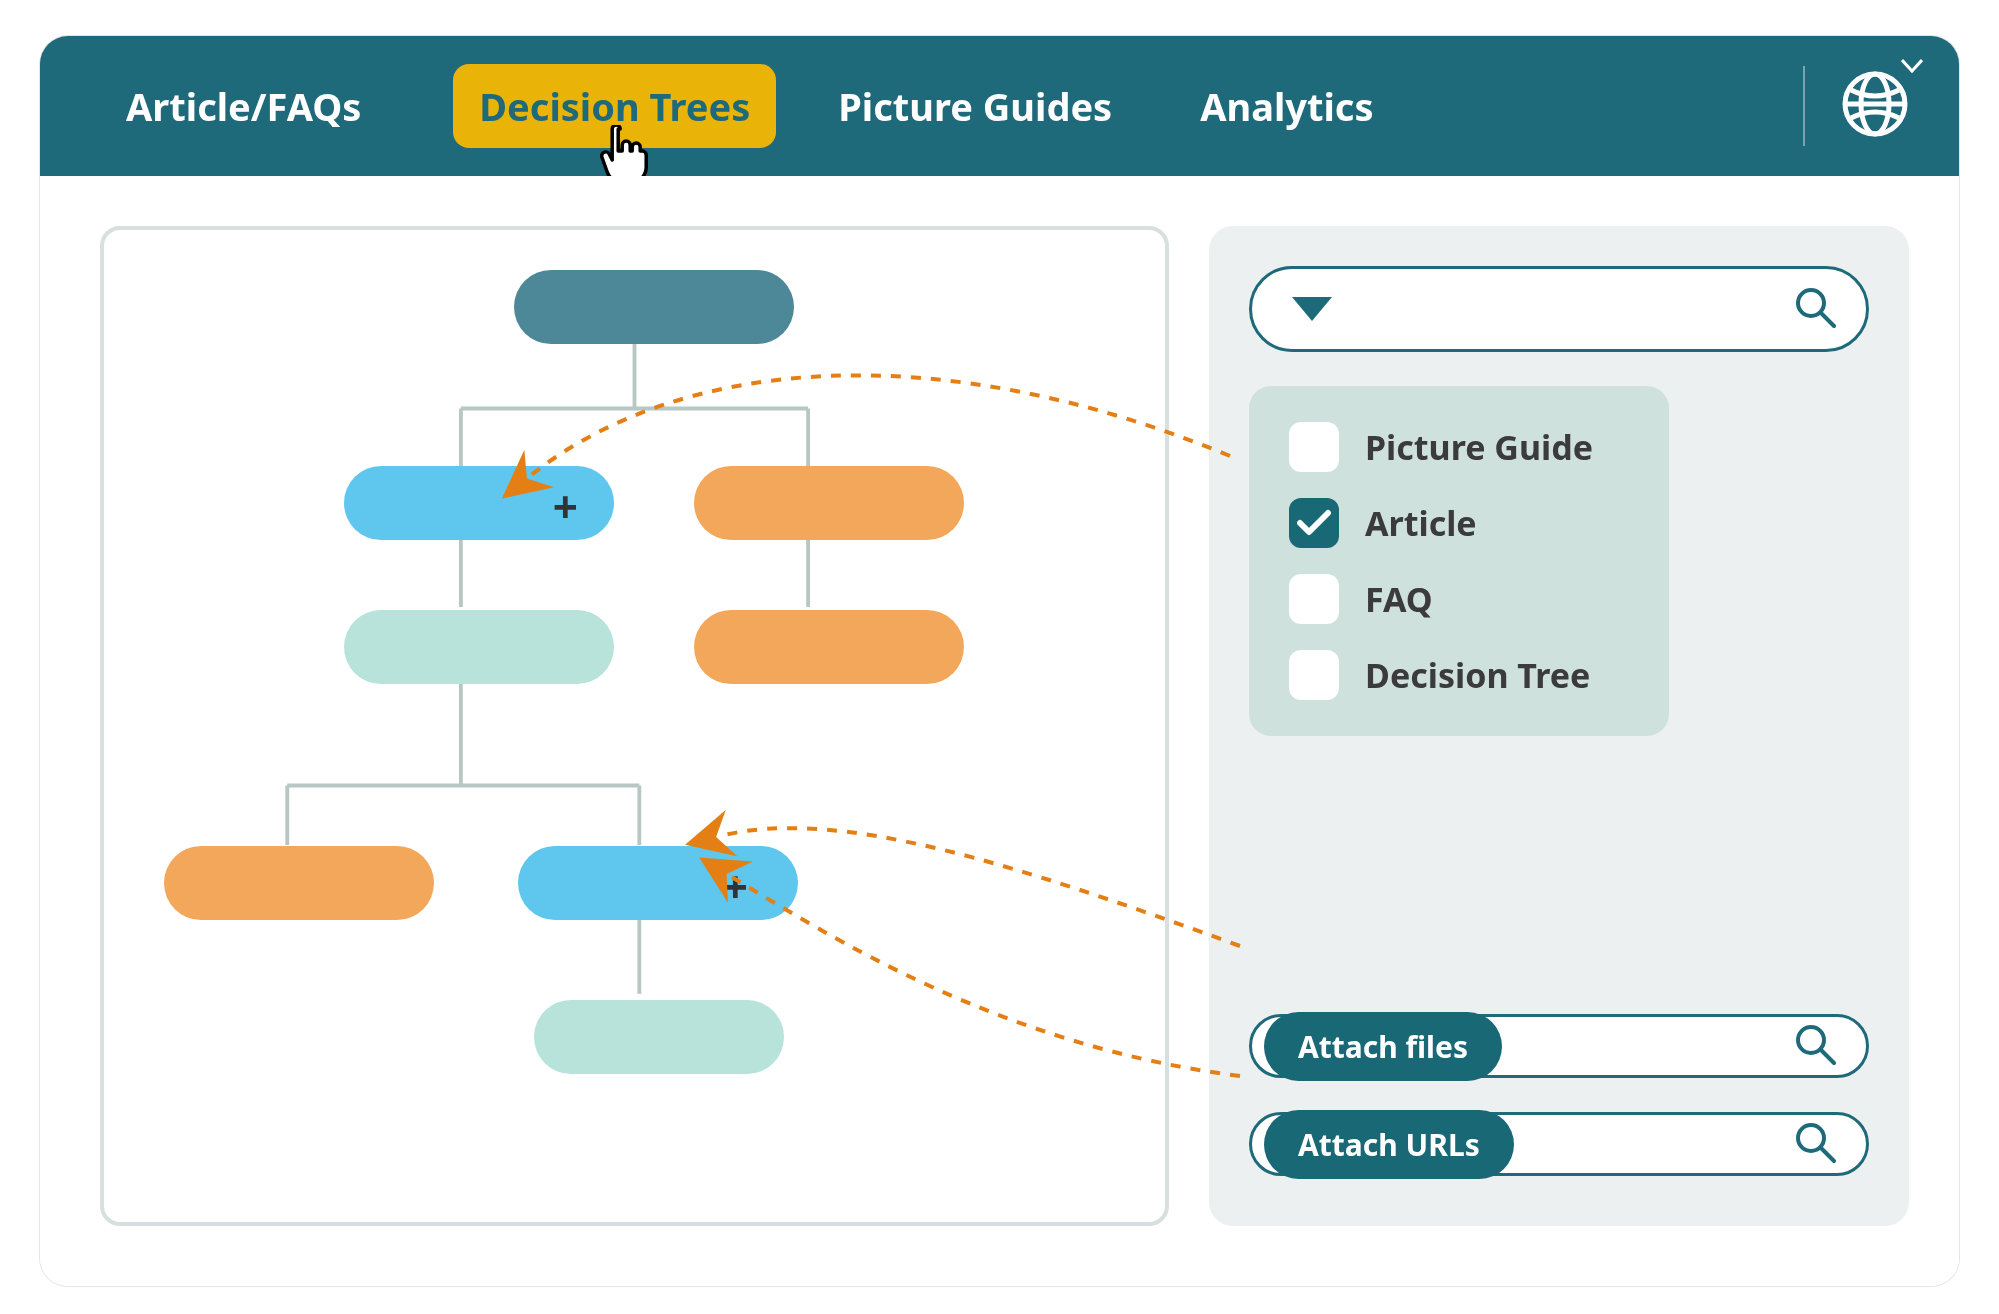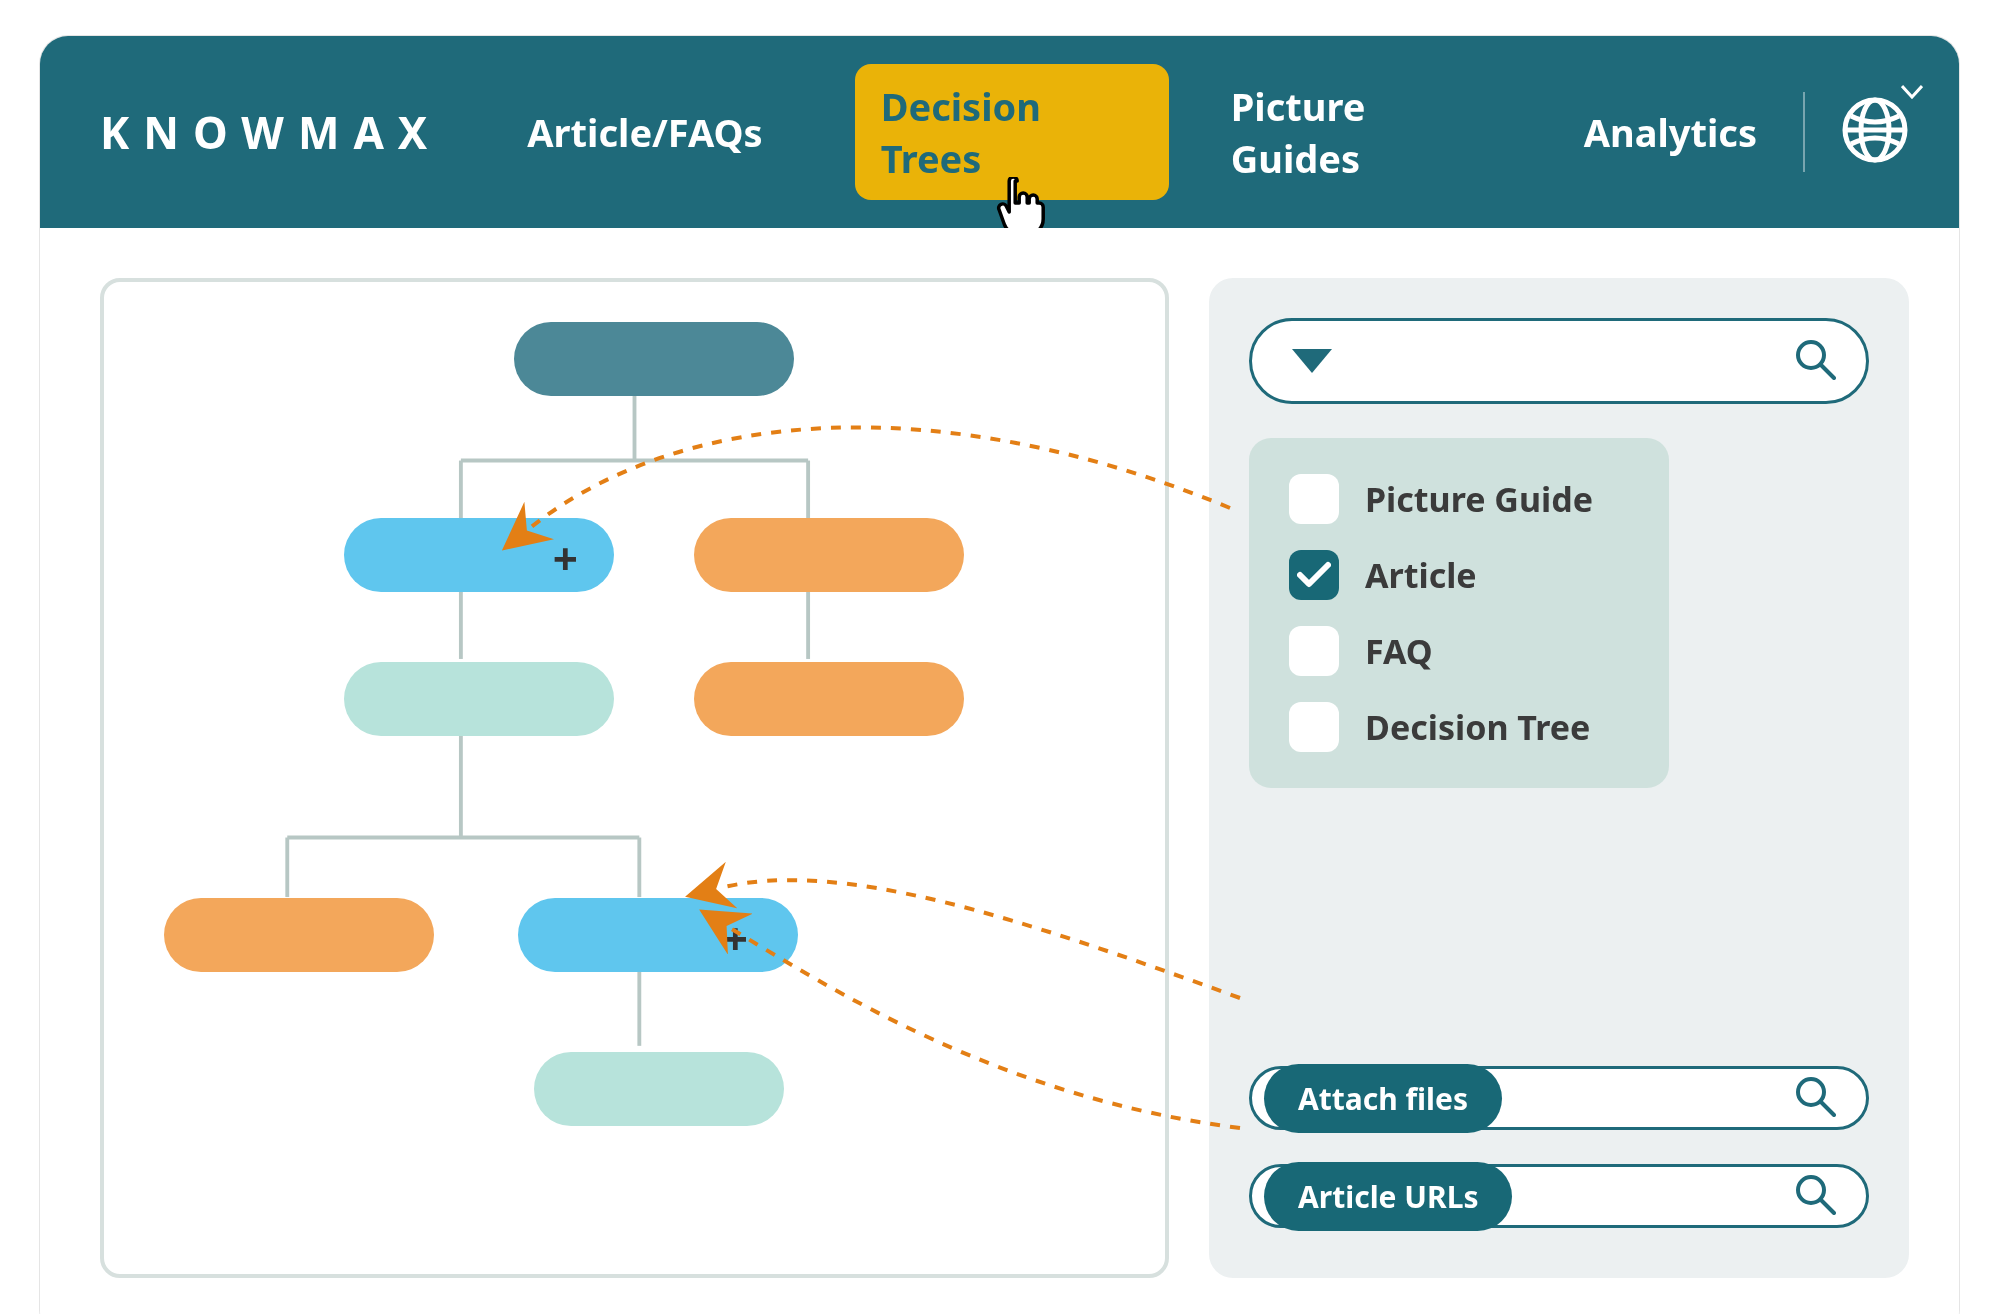--- a/index.html
+++ b/index.html
@@ -210,21 +210,20 @@
     height:1200px;
     pointer-events:none;
   }
 </style>
 </head>
 <body>
 
 <div class="app">
 
   <div class="header">
-    <div class="logo">KNOWMAX</div>
     <div class="nav">
       <div class="nav-item">Article/FAQs</div>
       <div class="nav-item active">
         <span>Decision Trees</span>
         <span class="cursor-hand">
           <svg width="56" height="64" viewBox="0 0 56 64">
             <path d="M20 4 v22 h4 v-6 a4 4 0 0 1 8 0 v6 h2 v-4 a4 4 0 0 1 8 0 v4 h2 a4 4 0 0 1 4 4 v12 a16 16 0 0 1 -16 16 h-8 a16 16 0 0 1 -15 -11 l-5 -14 a4 4 0 0 1 7 -4 l3 6 V4 a4 4 0 0 1 8 0 z" fill="#fff" stroke="#000" stroke-width="3.5" stroke-linejoin="round"></path>
           </svg>
         </span>
       </div>
@@ -332,21 +331,21 @@
         <div class="spacer"></div>
         <span class="search-icon">
           <svg width="42" height="42" viewBox="0 0 42 42">
               <circle cx="17" cy="17" r="13" fill="none" stroke="var(--teal-dark)" stroke-width="4"></circle>
               <line x1="27" y1="27" x2="40" y2="40" stroke="var(--teal-dark)" stroke-width="4" stroke-linecap="round"></line>
             </svg>
         </span>
       </div>
 
       <div class="attach-pill">
-        <div class="attach-tag">Article URLs</div>
+        <div class="attach-tag">Attach URLs</div>
         <div class="spacer"></div>
         <span class="search-icon">
           <svg width="42" height="42" viewBox="0 0 42 42">
               <circle cx="17" cy="17" r="13" fill="none" stroke="var(--teal-dark)" stroke-width="4"></circle>
               <line x1="27" y1="27" x2="40" y2="40" stroke="var(--teal-dark)" stroke-width="4" stroke-linecap="round"></line>
             </svg>
         </span>
       </div>
     </div>
 

